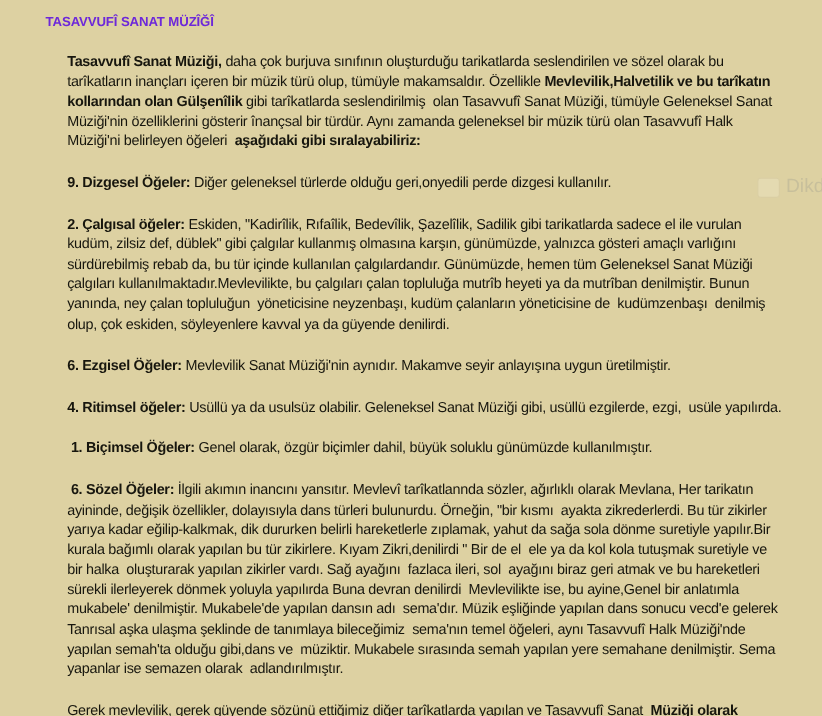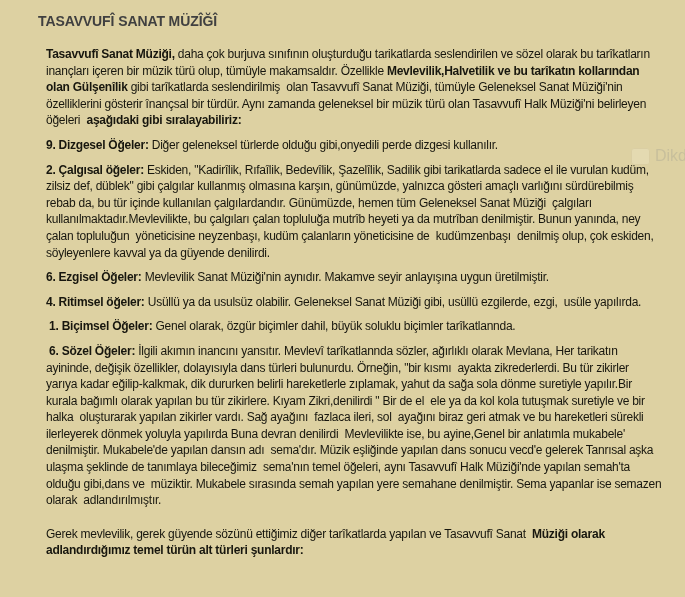--- a/index.html
+++ b/index.html
@@ -10,32 +10,32 @@
     background: #ddd1a2;
     color: #17160e;
     font-family: "Liberation Sans", sans-serif;
     overflow: hidden;
     box-sizing: border-box;
   }
   .content {
     padding: 13px 14px 0 38px;
   }
   .doc-title {
-    font-size: 14px;
+    font-size: 11px;
     font-weight: bold;
     letter-spacing: -0.1px;
     margin: 0 0 17px 0;
-    color: #404040;
+    color: #6d28d9;
   }
   .para {
     font-size: 12px;
     line-height: 16.6px;
     letter-spacing: -0.25px;
     white-space: pre-wrap;
-    margin: 8px;
+    margin: 18px;
   }
   .para .b { font-weight: bold; }
   .para.closing { margin-top: 17px; }
   .snip-overlay {
     position: absolute;
     top: 147px;
     left: 631px;
     height: 18px;
     display: flex;
     align-items: center;
@@ -57,25 +57,25 @@
   }
 </style>
 </head>
 <body>
 
 <div class="page">
   <div class="content">
     <h1 class="doc-title">TASAVVUFÎ SANAT MÜZÎĞÎ</h1>
 
     <p class="para"><span class="b">Tasavvufî Sanat Müziği,</span><span> daha çok burjuva sınıfının oluşturduğu tarikatlarda seslendirilen ve sözel olarak bu tarîkatların inançları içeren bir müzik türü olup, tümüyle makamsaldır. Özellikle </span><span class="b">Mevlevilik,Halvetilik ve bu tarîkatın kollarından olan Gülşenîlik</span><span> gibi tarîkatlarda seslendirilmiş  olan Tasavvufî Sanat Müziği, tümüyle Geleneksel Sanat Müziği'nin özelliklerini gösterir înançsal bir türdür. Aynı zamanda geleneksel bir müzik türü olan Tasavvufî Halk Müziği'ni belirleyen öğeleri  </span><span class="b">aşağıdaki gibi sıralayabiliriz:</span></p>
-    <p class="para"><span class="b">9. Dizgesel Öğeler:</span><span> Diğer geleneksel türlerde olduğu gibi,onyedili perde dizgesi kullanılır.</span></p>
+    <p class="para"><span class="b">9. Dizgesel Öğeler:</span><span> Diğer geleneksel türlerde olduğu geri,onyedili perde dizgesi kullanılır.</span></p>
     <p class="para"><span class="b">2. Çalgısal öğeler:</span><span> Eskiden, "Kadirîlik, Rıfaîlik, Bedevîlik, Şazelîlik, Sadilik gibi tarikatlarda sadece el ile vurulan kudüm, zilsiz def, düblek" gibi çalgılar kullanmış olmasına karşın, günümüzde, yalnızca gösteri amaçlı varlığını sürdürebilmiş rebab da, bu tür içinde kullanılan çalgılardandır. Günümüzde, hemen tüm Geleneksel Sanat Müziği  çalgıları kullanılmaktadır.Mevlevilikte, bu çalgıları çalan topluluğa mutrîb heyeti ya da mutrîban denilmiştir. Bunun yanında, ney çalan topluluğun  yöneticisine neyzenbaşı, kudüm çalanların yöneticisine de  kudümzenbaşı  denilmiş olup, çok eskiden, söyleyenlere kavval ya da güyende denilirdi.</span></p>
     <p class="para"><span class="b">6. Ezgisel Öğeler:</span><span> Mevlevilik Sanat Müziği'nin aynıdır. Makamve seyir anlayışına uygun üretilmiştir.</span></p>
     <p class="para"><span class="b">4. Ritimsel öğeler:</span><span> Usüllü ya da usulsüz olabilir. Geleneksel Sanat Müziği gibi, usüllü ezgilerde, ezgi,  usüle yapılırda.</span></p>
-    <p class="para"><span class="b"> 1. Biçimsel Öğeler:</span><span> Genel olarak, özgür biçimler dahil, büyük soluklu biçimler tarîkatlannda.</span></p>
+    <p class="para"><span class="b"> 1. Biçimsel Öğeler:</span><span> Genel olarak, özgür biçimler dahil, büyük soluklu günümüzde kullanılmıştır.</span></p>
     <p class="para"><span class="b"> 6. Sözel Öğeler:</span><span> İlgili akımın inancını yansıtır. Mevlevî tarîkatlannda sözler, ağırlıklı olarak Mevlana, Her tarikatın ayininde, değişik özellikler, dolayısıyla dans türleri bulunurdu. Örneğin, "bir kısmı  ayakta zikrederlerdi. Bu tür zikirler yarıya kadar eğilip-kalkmak, dik dururken belirli hareketlerle zıplamak, yahut da sağa sola dönme suretiyle yapılır.Bir kurala bağımlı olarak yapılan bu tür zikirlere. Kıyam Zikri,denilirdi " Bir de el  ele ya da kol kola tutuşmak suretiyle ve bir halka  oluşturarak yapılan zikirler vardı. Sağ ayağını  fazlaca ileri, sol  ayağını biraz geri atmak ve bu hareketleri sürekli ilerleyerek dönmek yoluyla yapılırda Buna devran denilirdi  Mevlevilikte ise, bu ayine,Genel bir anlatımla mukabele' denilmiştir. Mukabele'de yapılan dansın adı  sema'dır. Müzik eşliğinde yapılan dans sonucu vecd'e gelerek Tanrısal aşka ulaşma şeklinde de tanımlaya bileceğimiz  sema'nın temel öğeleri, aynı Tasavvufî Halk Müziği'nde yapılan semah'ta olduğu gibi,dans ve  müziktir. Mukabele sırasında semah yapılan yere semahane denilmiştir. Sema yapanlar ise semazen olarak  adlandırılmıştır.</span></p>
     <p class="para closing"><span>Gerek mevlevilik, gerek güyende sözünü ettiğimiz diğer tarîkatlarda yapılan ve Tasavvufî Sanat  </span><span class="b">Müziği olarak adlandırdığımız temel türün alt türleri şunlardır:</span></p>
   </div>
 
   <div class="snip-overlay">
     <span class="snip-icon"></span>
     <span class="snip-label">Dikd</span>
   </div>
 </div>
 

